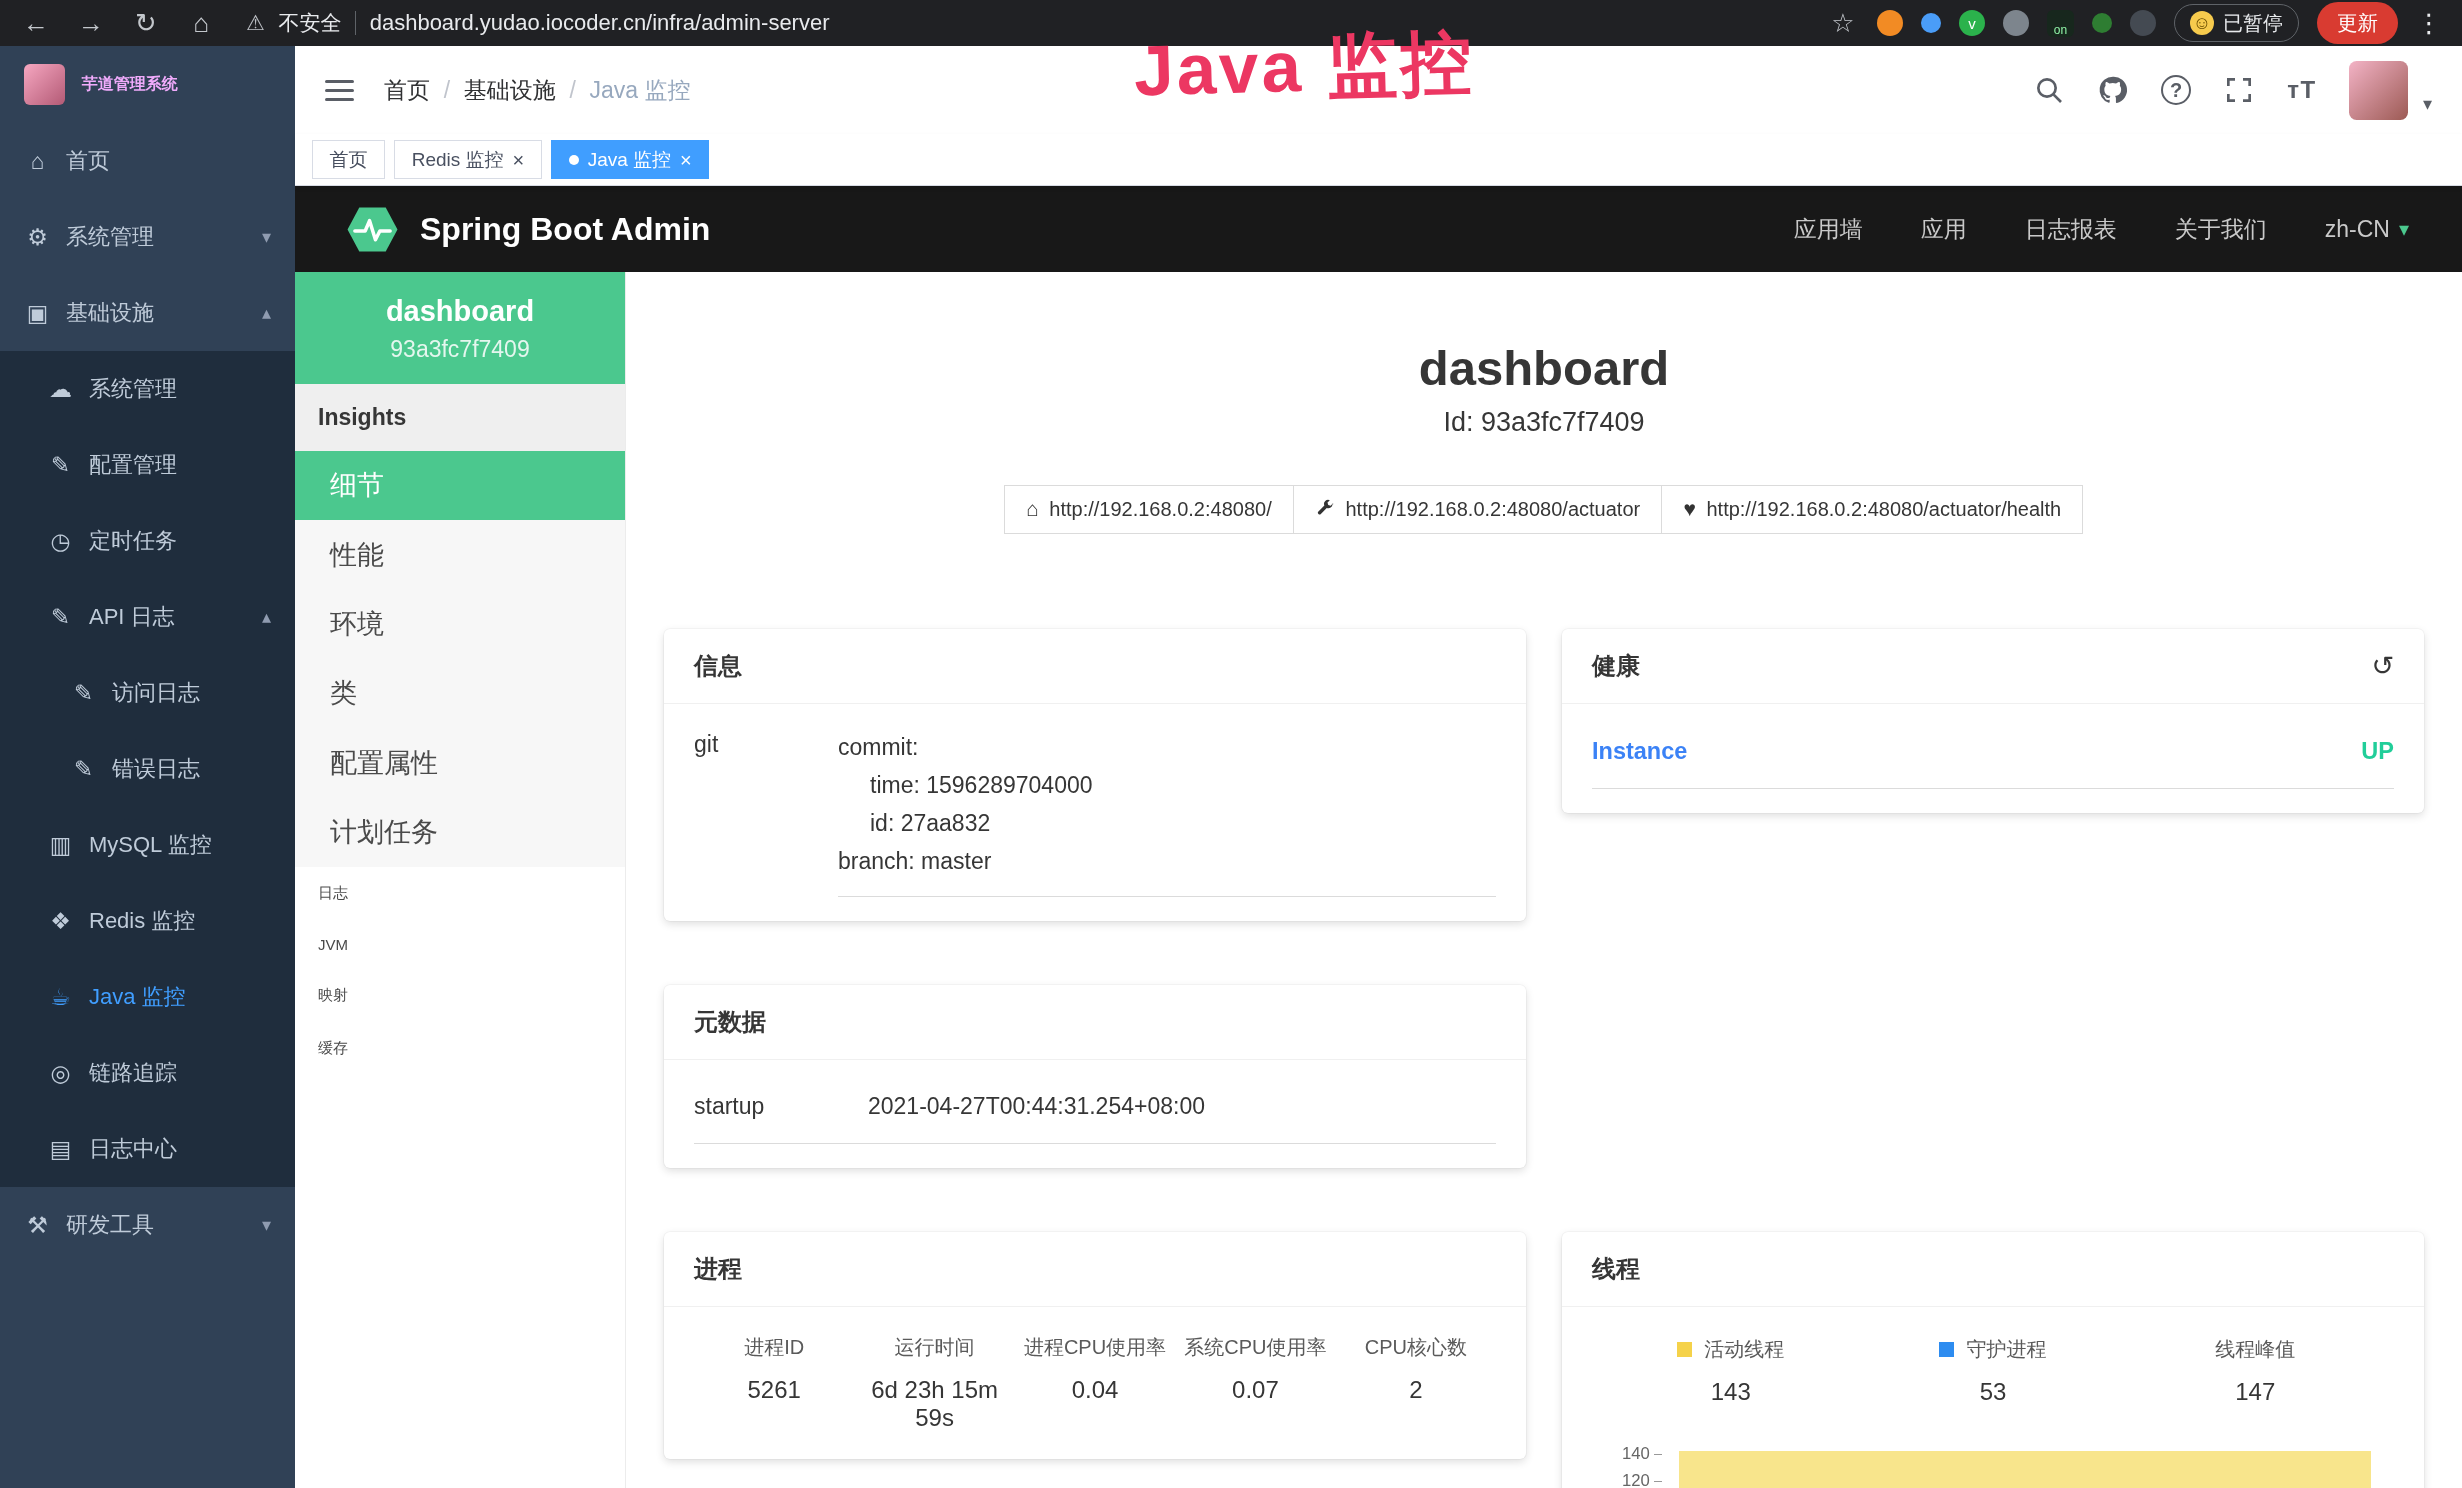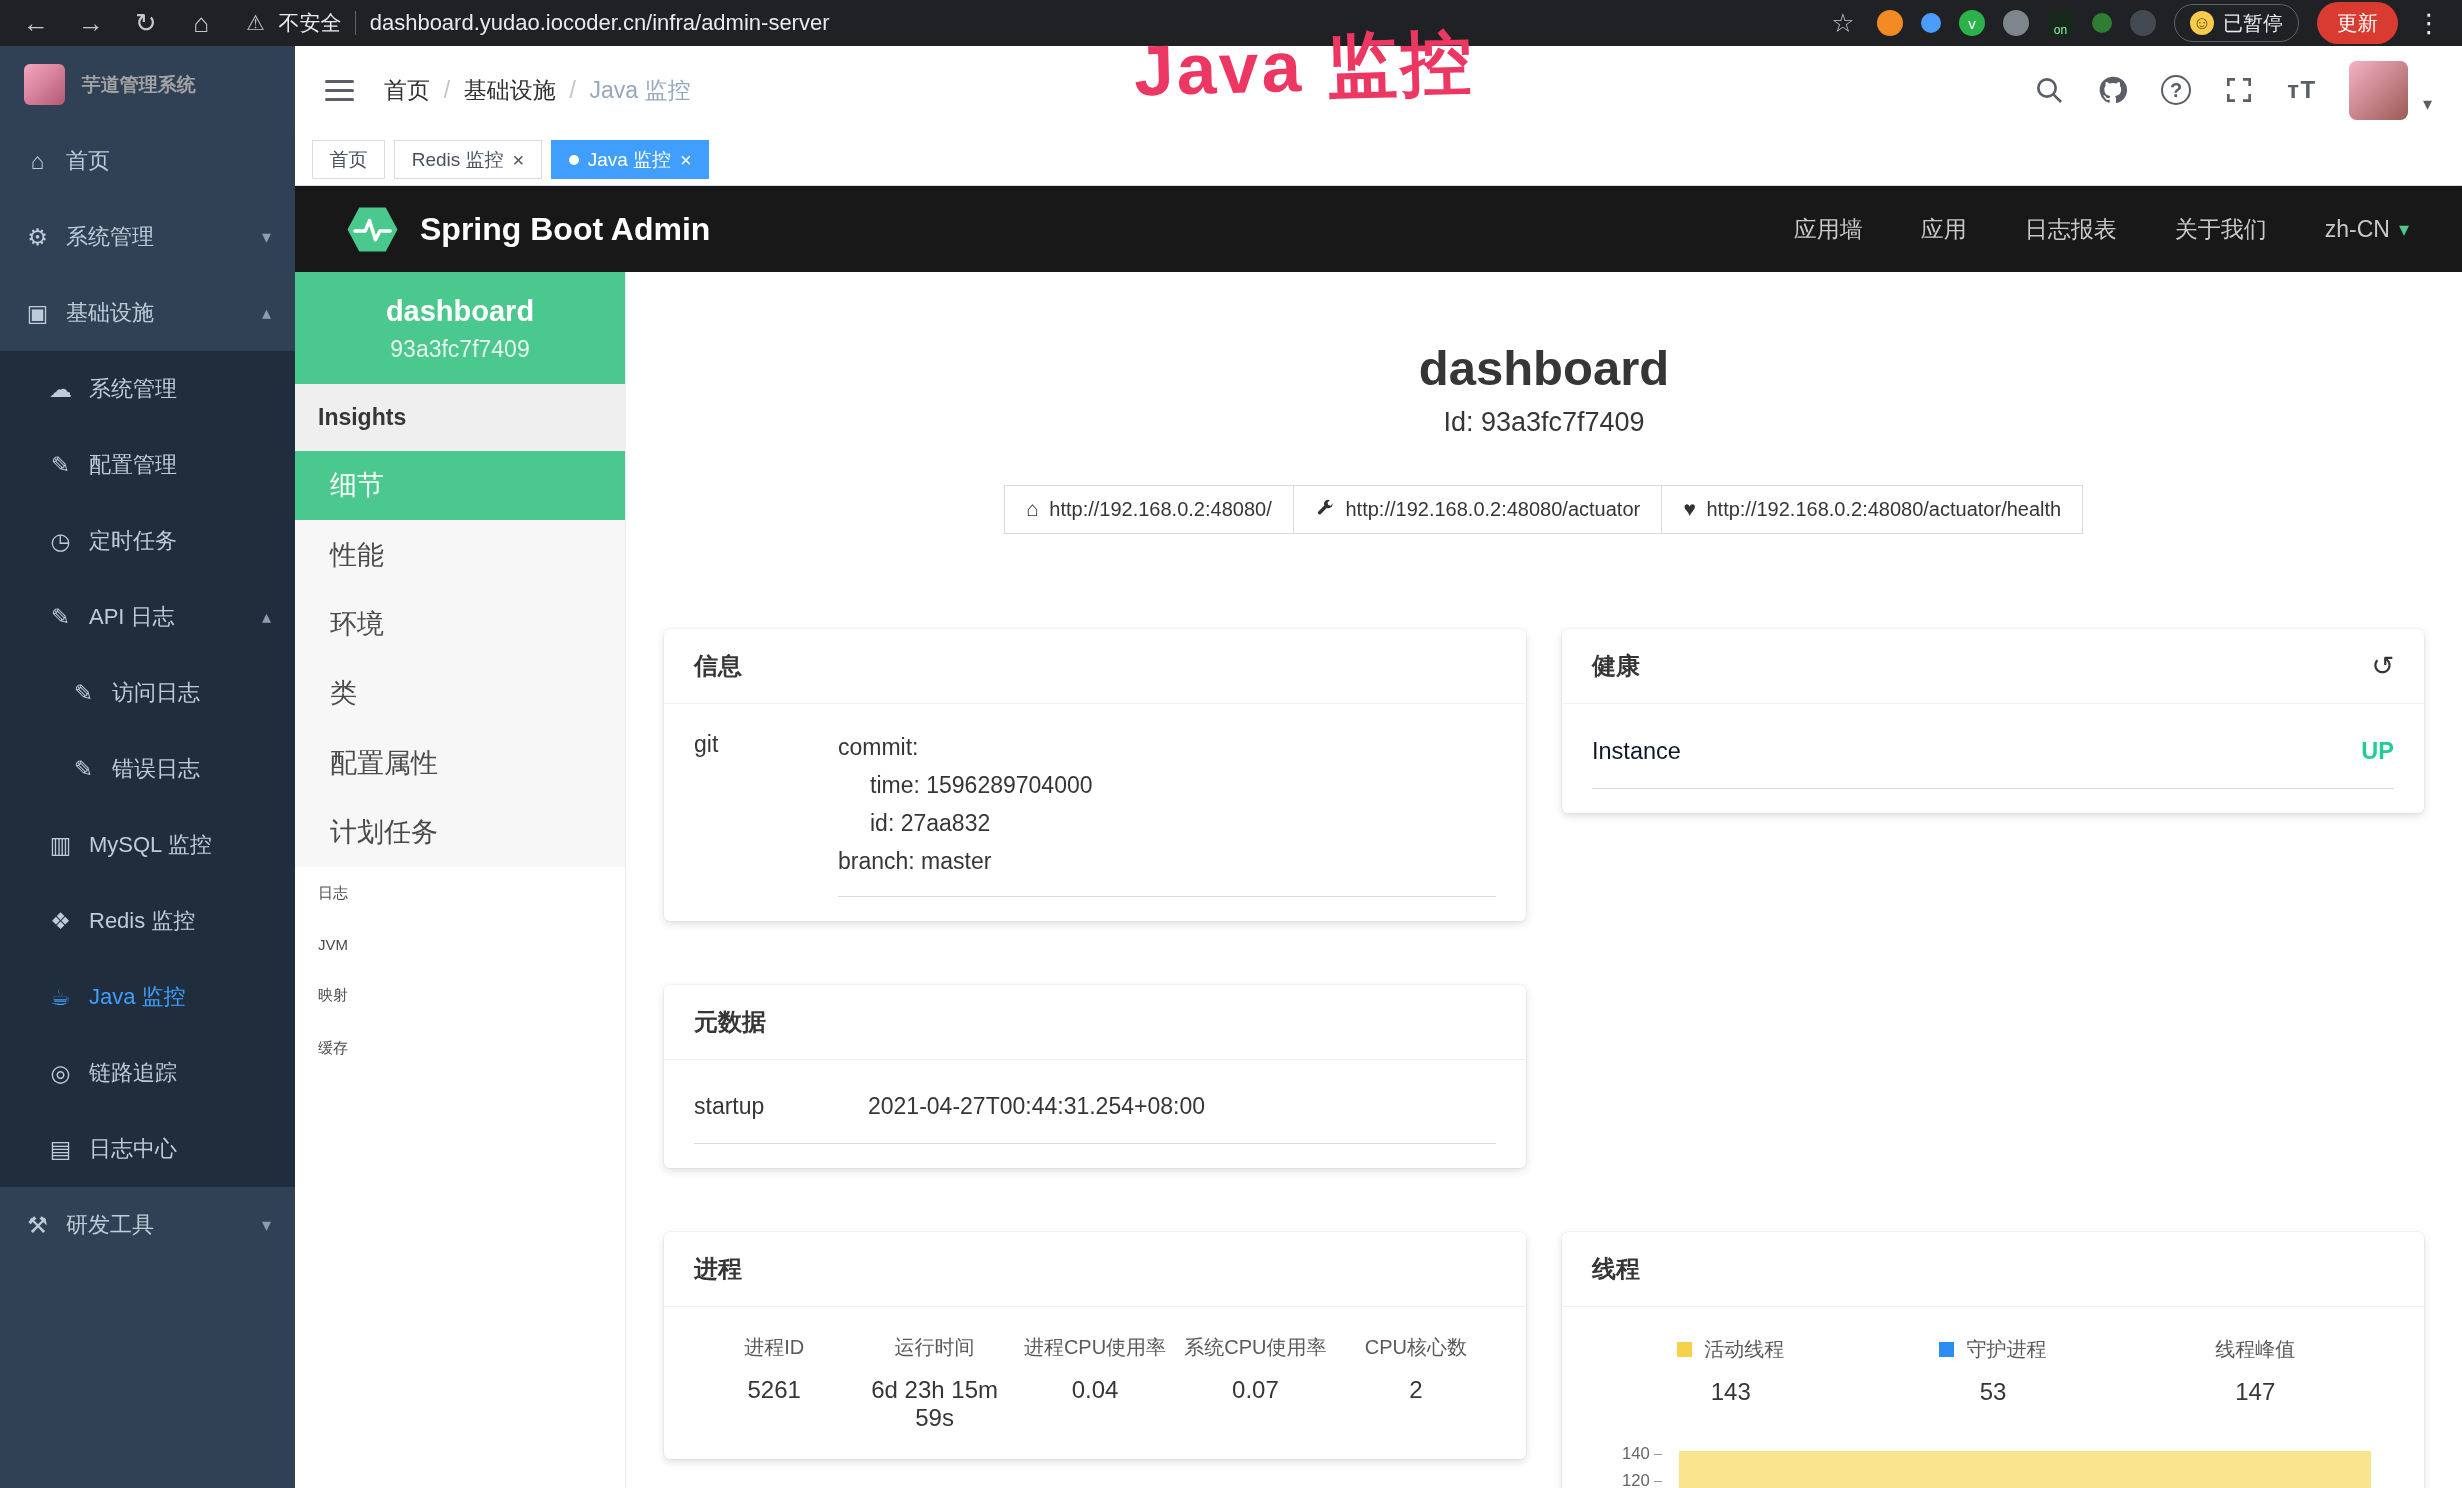--- a/index.html
+++ b/index.html
@@ -23,21 +23,21 @@
   .update-btn { background: #d93b31; color: #fff; border-radius: 758px; padding: 6.8px 20px; font-size: 20.5px; cursor: pointer; }
   .kebab { font-size: 26px; color: #e8eaed; cursor: pointer; }
 
   
   .window { display: flex; height: 1443px; }
 
   
   .app-sidebar { width: 295px; flex-shrink: 0; background: #304156; overflow: hidden; }
   .logo-row { height: 77px; display: flex; align-items: center; gap: 16.7px; padding: 0 24px; }
   .app-logo { width: 41px; height: 41px; border-radius: 6px; background: linear-gradient(135deg,#f6a7c1,#b35a75); flex-shrink: 0; }
-  .app-title { color: #a3a3a3; font-size: 19px; font-weight: bold; white-space: nowrap; }
+  .app-title { color: #f0abfc; font-size: 16px; font-weight: bold; white-space: nowrap; }
   .s-item { height: 76px; display: flex; align-items: center; gap: 15px; padding: 0 24px; font-size: 22px; color: #bfcbd9; cursor: pointer; white-space: nowrap; }
   .s-item .s-icon { font-size: 23px; width: 27px; text-align: center; flex-shrink: 0; }
   .s-item .s-chev { margin-left: auto; font-size: 18px; color: #8f9bb0; }
   .s-item.depth1 { padding-left: 47px; background: #1f2d3d; }
   .s-item.depth2 { padding-left: 70px; background: #1f2d3d; }
   .s-item.active { color: #409eff; }
   .s-item.active .s-icon { color: #409eff; }
 
   
   .main-col { flex: 1; display: flex; flex-direction: column; min-width: 0; }
@@ -98,21 +98,21 @@
   .card-head { padding: 21px 30px; border-bottom: 1.5px solid #f0f0f0; font-size: 24px; font-weight: bold; color: #363636; display: flex; align-items: center; justify-content: space-between; }
   .history-btn { font-size: 27px; color: #363636; font-weight: normal; cursor: pointer; }
   .card-body { padding: 24px 30px; }
 
   .kv { display: flex; font-size: 23px; color: #363636; }
   .kv .k { width: 144px; flex-shrink: 0; padding-top: 3px; }
   .kv .v { flex: 1; line-height: 38px; border-bottom: 0.8px solid #dbdbdb; padding-bottom: 16.7px; }
   .kv .v .sub { padding-left: 32px; }
 
   .hrow { display: flex; justify-content: space-between; align-items: center; border-bottom: 0.8px solid #dbdbdb; padding: 10.6px 0 23px; font-size: 23.5px; }
-  .hrow .hk { color: #0f172a; font-weight: normal; }
+  .hrow .hk { color: #3b82f6; font-weight: bold; }
   .hrow .hv { color: #21ce99; font-weight: bold; }
 
   .mrow { display: flex; border-bottom: 0.8px solid #dbdbdb; padding: 9px 0 23px; font-size: 23px; color: #363636; }
   .mrow .k { width: 174px; flex-shrink: 0; }
 
   .proc { display: flex; text-align: center; }
   .pcol { flex: 1; padding: 3px 4.6px; }
   .plabel { font-size: 20px; color: #5a5a5a; white-space: nowrap; }
   .pval { font-size: 24px; color: #363636; margin-top: 15px; }
 

